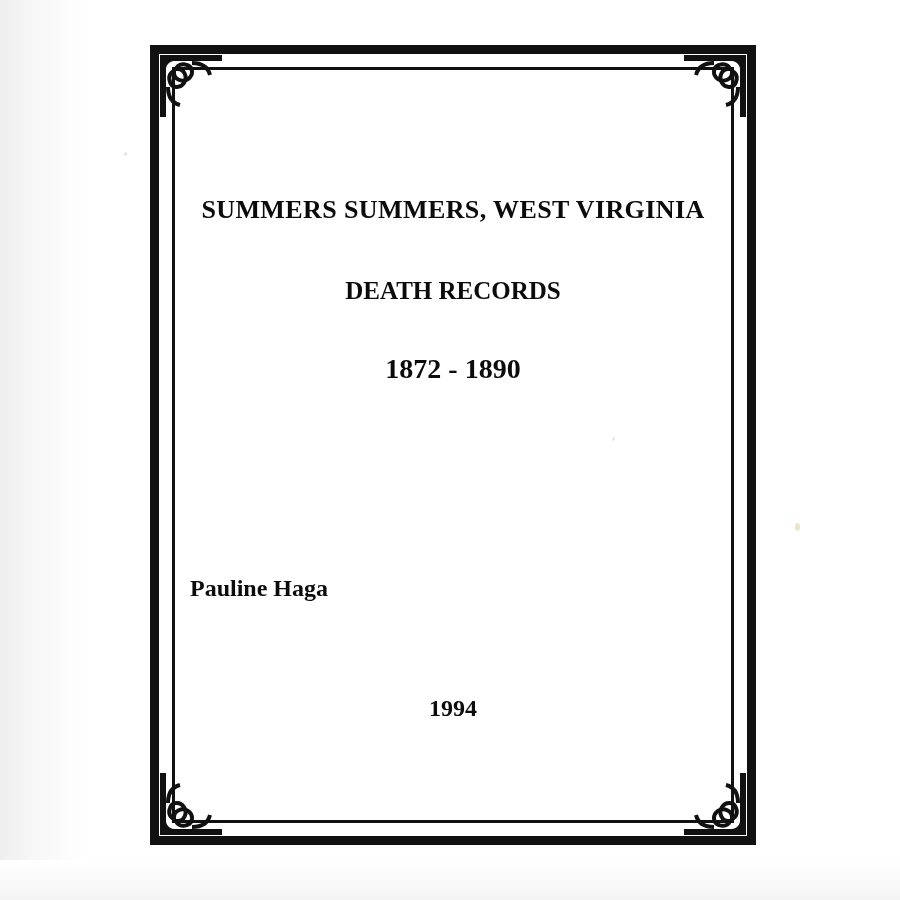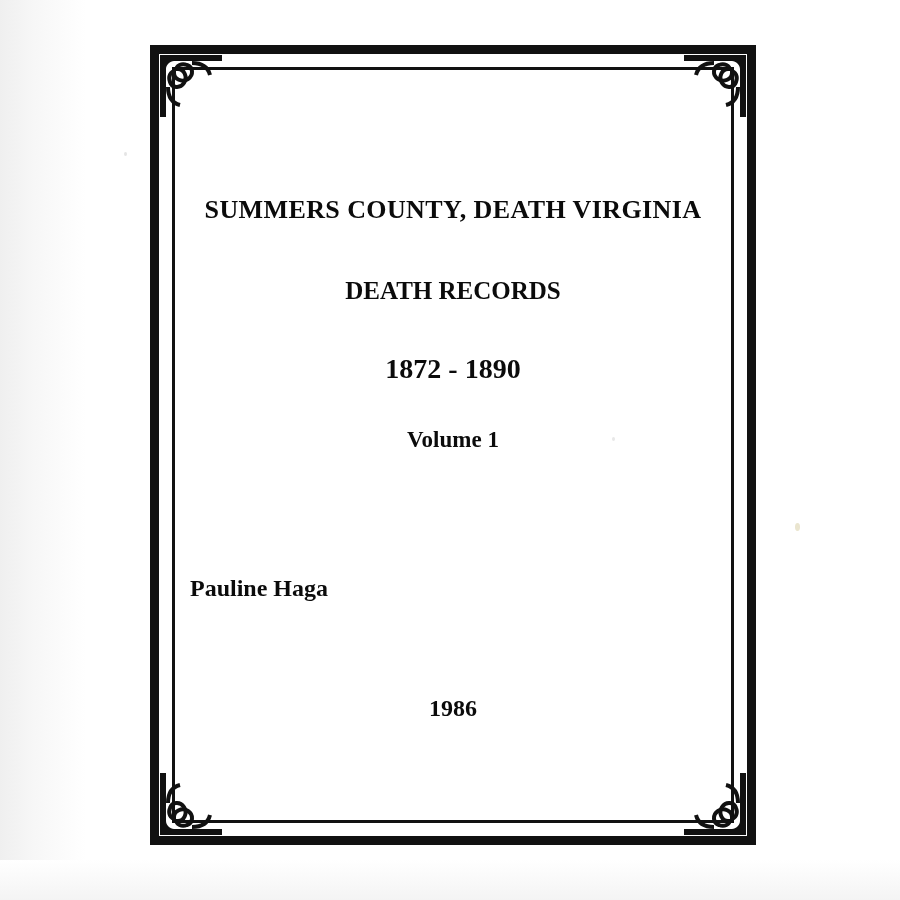--- a/index.html
+++ b/index.html
@@ -176,23 +176,22 @@
       <svg viewBox="0 0 78 78" xmlns="http://www.w3.org/2000/svg">
         <path d="M8 8 L70 8 L70 14 L22 14 C18 14 14 18 14 22 L14 70 L8 70 Z" fill="#111111"></path>
         <path d="M24 24 C24 18 30 16 35 18 C41 20 42 28 36 32 C30 36 22 32 22 26" fill="none" stroke="#111111" stroke-width="4"></path>
         <path d="M24 24 C18 24 16 30 18 35 C20 41 28 42 32 36 C36 30 32 22 26 22" fill="none" stroke="#111111" stroke-width="4"></path>
         <path d="M40 16 C50 16 56 20 58 28" fill="none" stroke="#111111" stroke-width="4"></path>
         <path d="M16 40 C16 50 20 56 28 58" fill="none" stroke="#111111" stroke-width="4"></path>
       </svg>
     </div>
 
     <div class="text-block">
-      <p class="title-main">SUMMERS COUNTY, DEATH VIRGINIA</p>
+      <p class="title-main">SUMMERS SUMMERS, WEST VIRGINIA</p>
       <p class="title-sub">DEATH RECORDS</p>
       <p class="title-years">1872 - 1890</p>
-      <p class="title-volume">Volume 1</p>
     </div>
 
     <div class="author">Pauline Haga</div>
-    <div class="year">1986</div>
+    <div class="year">1994</div>
 
   </div>
 </div>
 
 </body></html>

